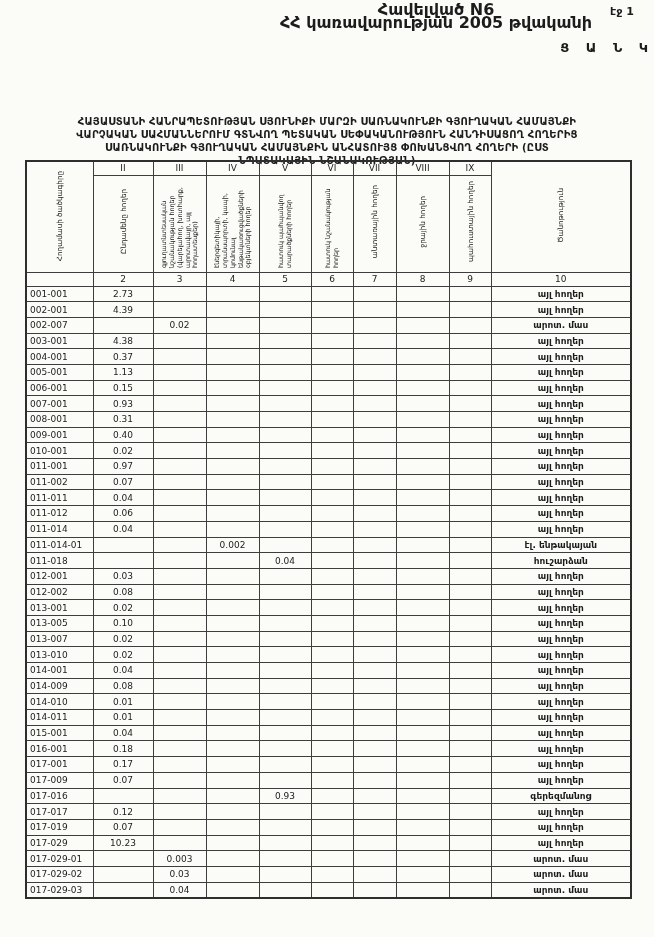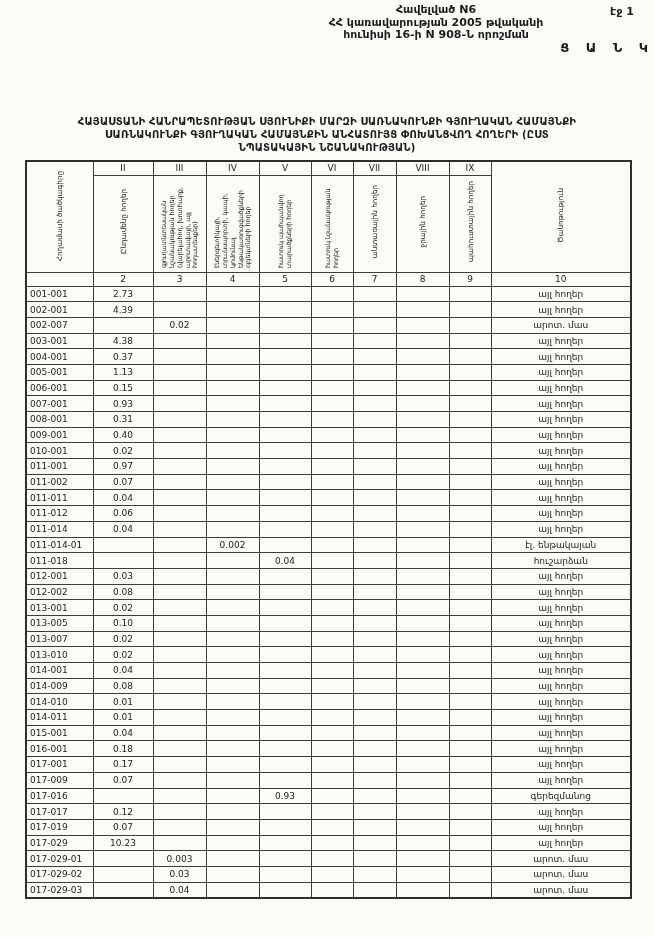--- a/index.html
+++ b/index.html
@@ -12,21 +12,21 @@
     background: #fbfbf8;
     color: #1c1c1c;
     overflow: hidden;
   }
   .page-num {
     position: absolute; top: 5px; right: 20px;
     font-size: 11px; font-weight: bold;
   }
   .appendix {
     position: absolute; top: 4px; left: 240px; width: 392px;
-    text-align: center; font-size: 11px; font-weight: bold;
+    text-align: center; font-size: 16px; font-weight: bold;
     line-height: 12.5px;
   }
   .doc-title {
     position: absolute; top: 40px; left: 0; width: 100%;
     text-align: right; font-size: 13px; font-weight: bold;
     letter-spacing: 6px;
     padding-left: 36px;
   }
   .subtitle {
     position: absolute; top: 69px; left: 22px; width: 610px;
@@ -55,39 +55,39 @@
     line-height: 1.25;
     text-align: left;
     white-space: normal;
   }
   .vtext.big { font-size: 7.2px; max-height: 104px; }
   .data-row td {
     height: 15.7px; font-size: 9px; line-height: 10px;
     text-align: center; vertical-align: middle;
   }
   .data-row td.c-code { text-align: left; padding-left: 3px; }
-  .data-row td.c-note { text-align: center; padding: 0 4px; }
+  .data-row td.c-note { text-align: center; padding: 0 4px; font-weight: bold; }
 </style>
 </head>
 <body>
 
 <div class="page">
 
   <div class="page-num">էջ 1</div>
 
   <div class="appendix">
     <div>Հավելված N6</div>
     <div>ՀՀ կառավարության 2005 թվականի</div>
-    <div>հունիսի 16-ի N 908-Ն որոշման</div>
   </div>
 
   <div class="doc-title">Ց Ա Ն Կ</div>
 
   <div class="subtitle">
     <div>ՀԱՅԱՍՏԱՆԻ ՀԱՆՐԱՊԵՏՈՒԹՅԱՆ ՍՅՈՒՆԻՔԻ ՄԱՐԶԻ ՍԱՌՆԱԿՈՒՆՔԻ ԳՅՈՒՂԱԿԱՆ ՀԱՄԱՅՆՔԻ</div>
+    <div>ՎԱՐՉԱԿԱՆ ՍԱՀՄԱՆՆԵՐՈՒՄ ԳՏՆՎՈՂ ՊԵՏԱԿԱՆ ՍԵՓԱԿԱՆՈՒԹՅՈՒՆ ՀԱՆԴԻՍԱՑՈՂ ՀՈՂԵՐԻՑ</div>
     <div>ՍԱՌՆԱԿՈՒՆՔԻ ԳՅՈՒՂԱԿԱՆ ՀԱՄԱՅՆՔԻՆ ԱՆՀԱՏՈՒՅՑ ՓՈԽԱՆՑՎՈՂ ՀՈՂԵՐԻ (ԸՍՏ</div>
     <div>ՆՊԱՏԱԿԱՅԻՆ ՆՇԱՆԱԿՈՒԹՅԱՆ)</div>
   </div>
 
   <table class="land-table">
     <colgroup>
       <col style="width:67px">
         <col style="width:60px">
         <col style="width:53px">
       <col style="width:53px">

